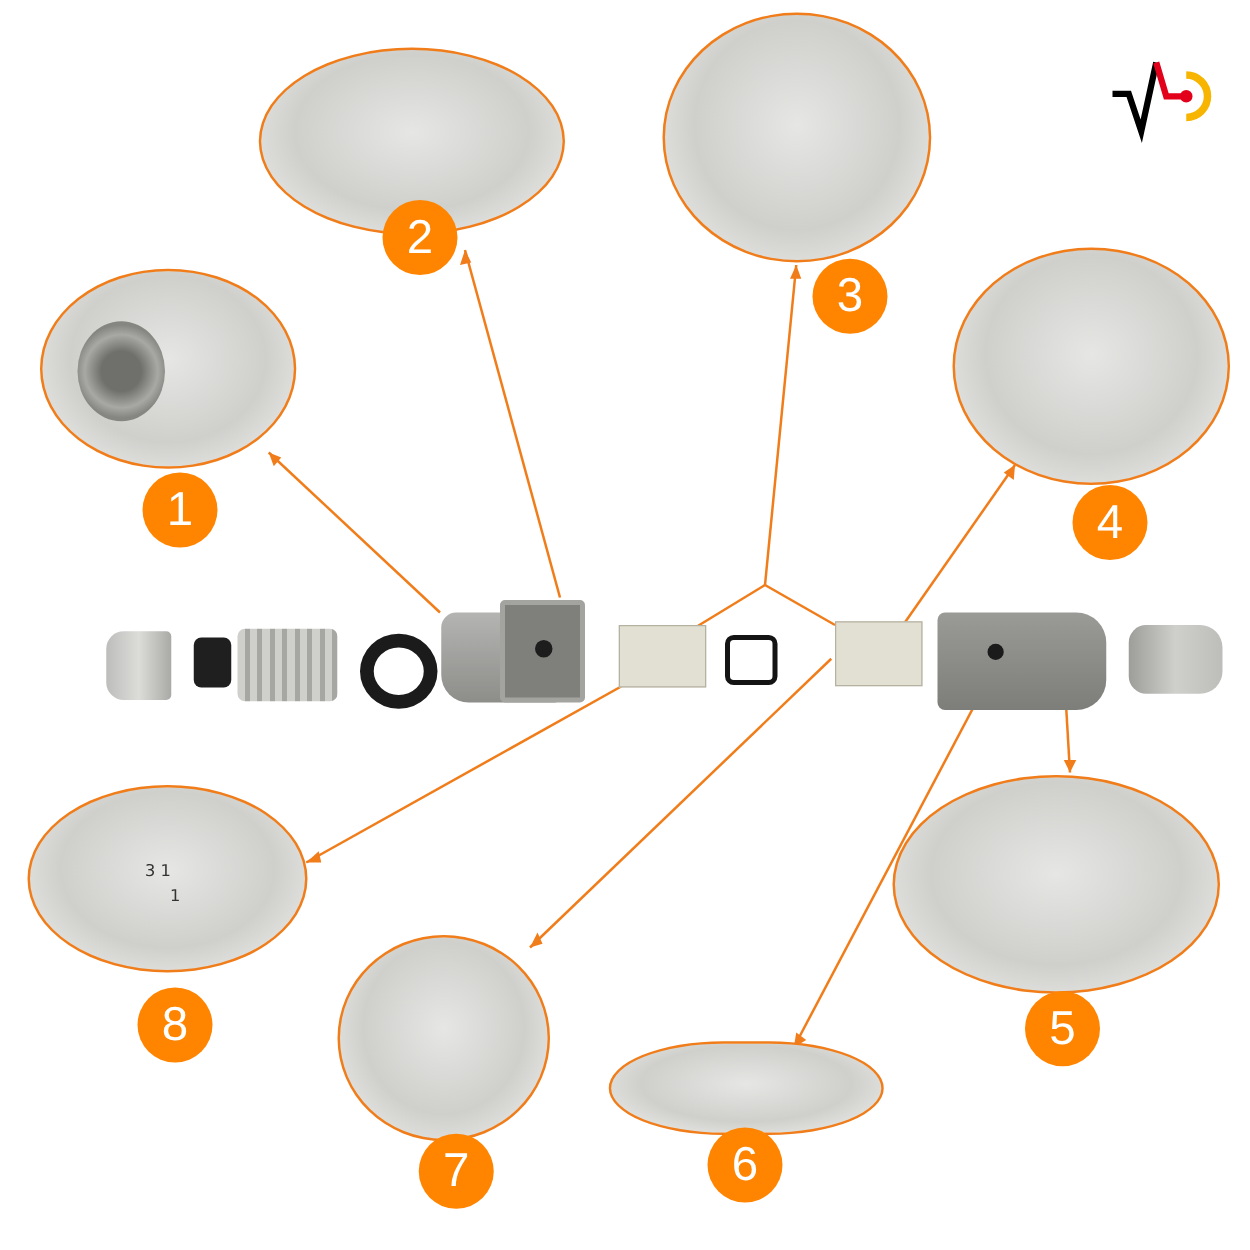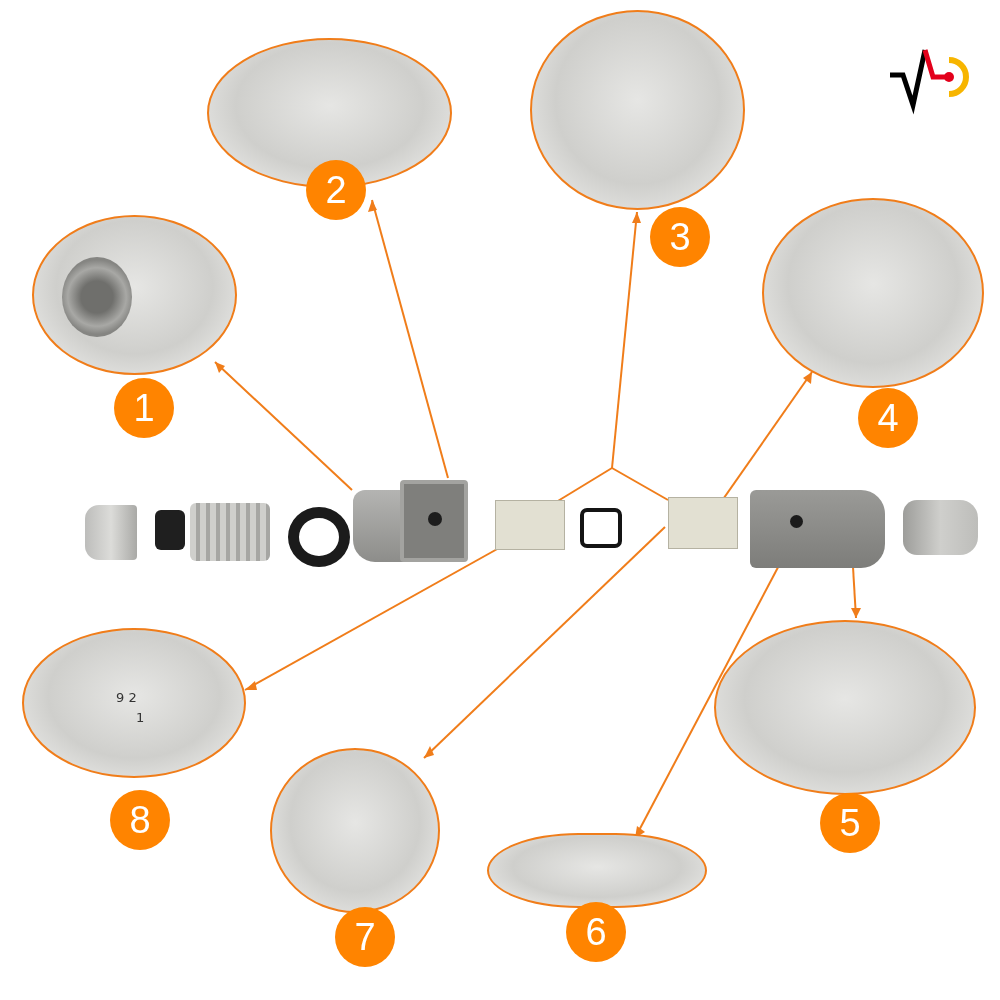--- a/index.html
+++ b/index.html
@@ -77,16 +77,16 @@
 <div class="callout" style="left:714px;top:620px;width:262px;height:175px;"></div>
 <div class="badge" style="left:820px;top:793px;">5</div>
 
 <div class="callout" style="left:487px;top:833px;width:220px;height:75px;border-radius:50%/60%;"></div>
 <div class="badge" style="left:566px;top:902px;">6</div>
 
 <div class="callout" style="left:270px;top:748px;width:170px;height:165px;"></div>
 <div class="badge" style="left:335px;top:907px;">7</div>
 
 <div class="callout" style="left:22px;top:628px;width:224px;height:150px;">
-  <span class="lbl" style="left:92px;top:60px;">9 2</span>
+  <span class="lbl" style="left:92px;top:60px;">3 1</span>
   <span class="lbl" style="left:112px;top:80px;">1</span>
 </div>
 <div class="badge" style="left:110px;top:790px;">8</div>
 
 </body></html>

